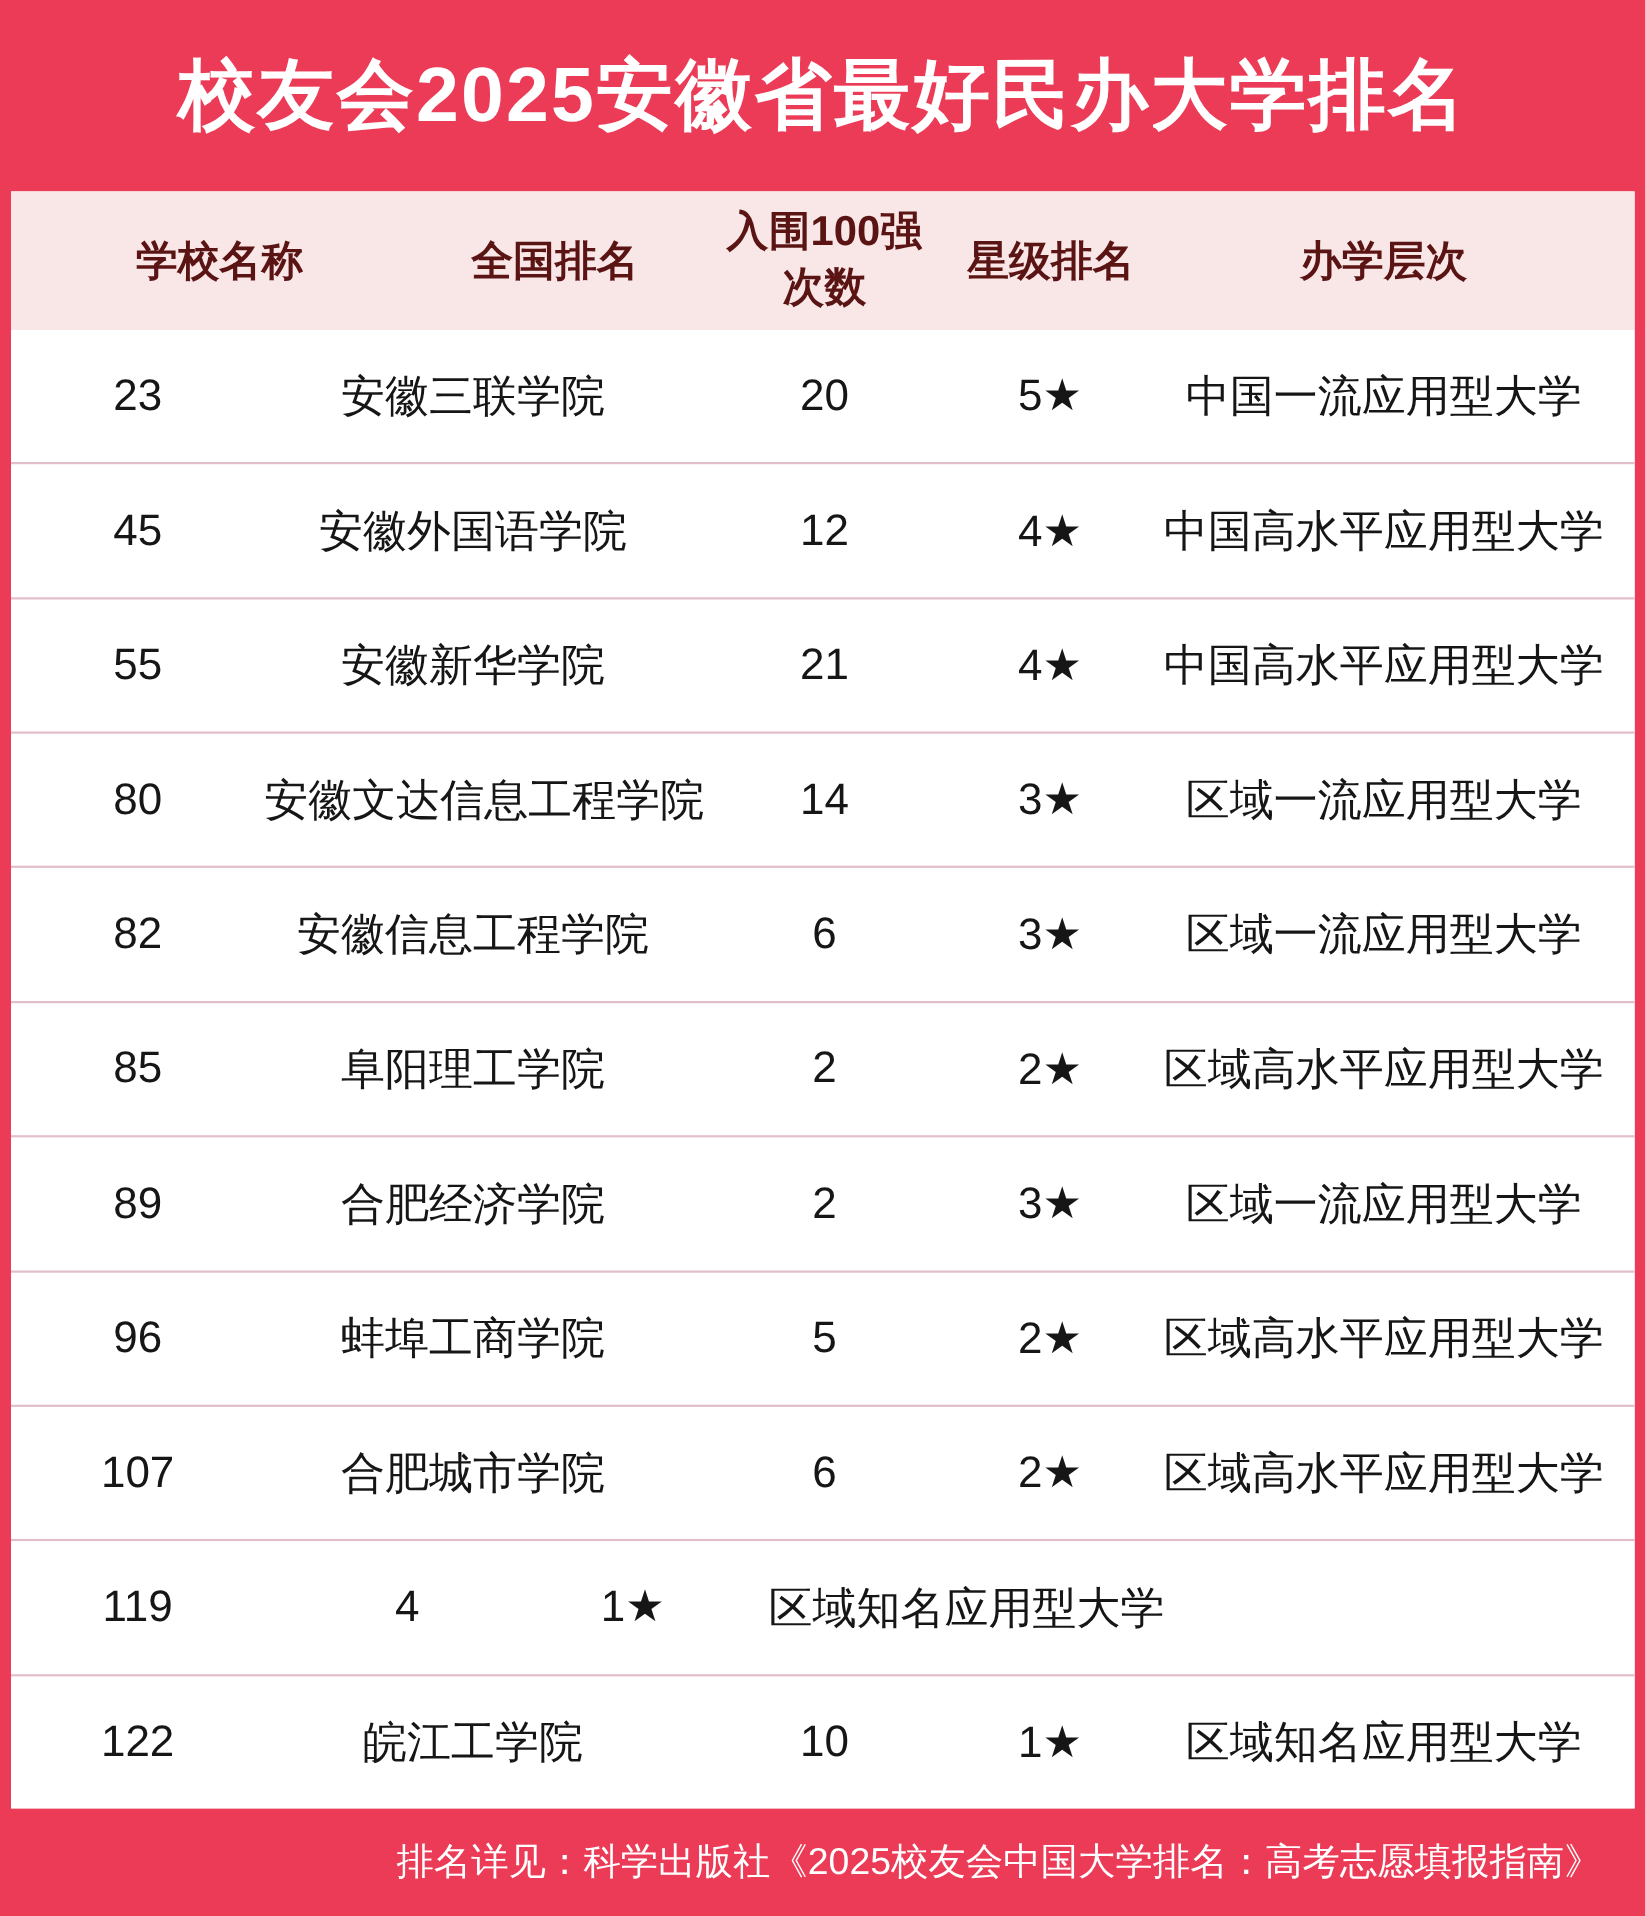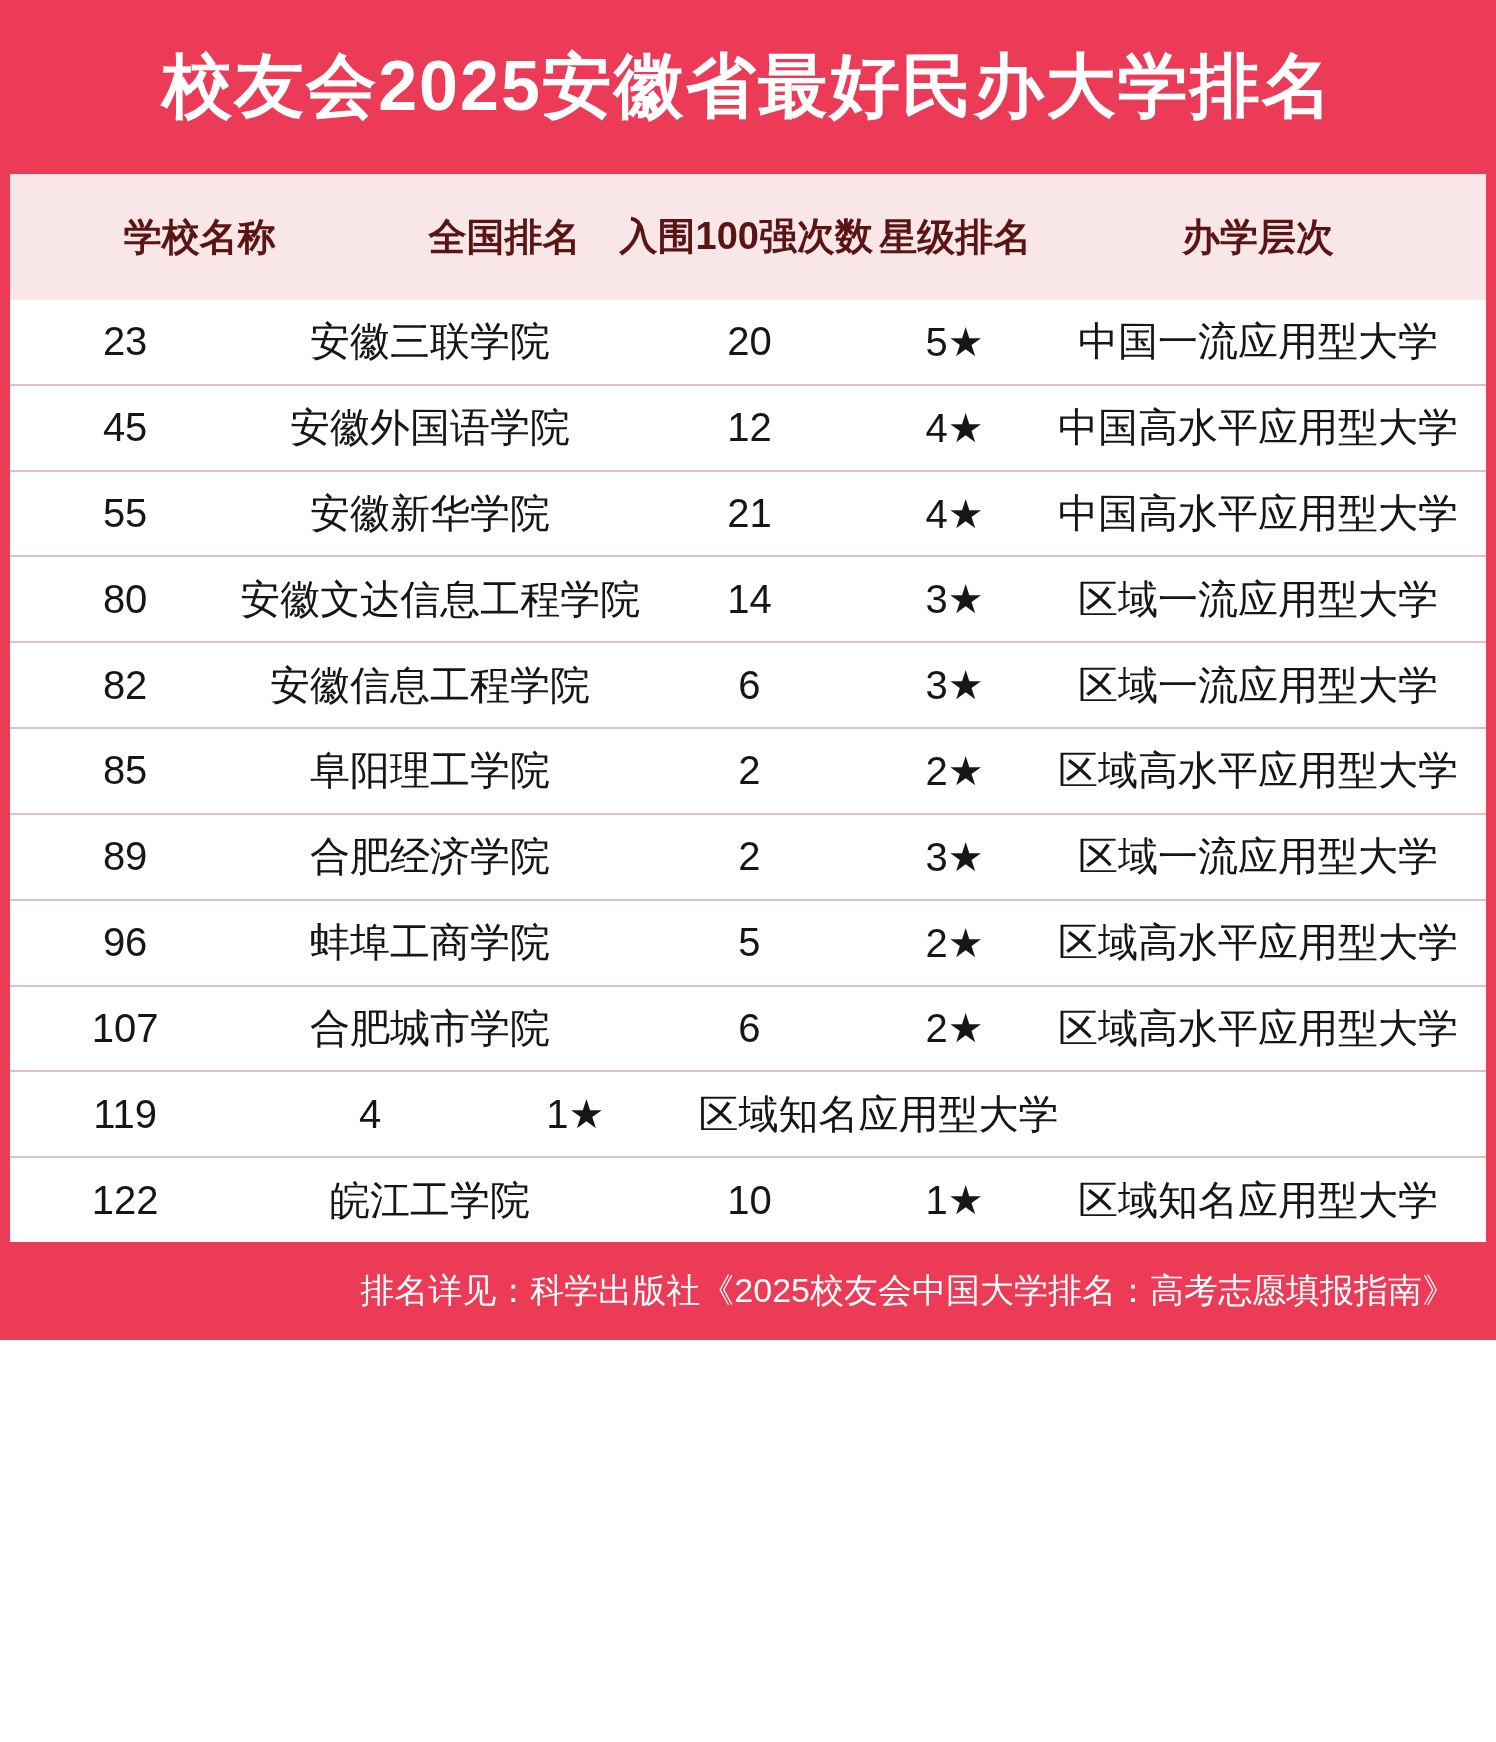--- a/index.html
+++ b/index.html
@@ -4,21 +4,21 @@
 <style>
   html, body {
     margin: 0;
     padding: 0;
     background: #ffffff;
     font-family: "Liberation Sans", "DejaVu Sans", sans-serif;
   }
   .frame {
     position: relative;
     width: 1496px;
-    height: 1340px;
+    height: 1742px;
     background: #EB3B56;
     display: flex;
     flex-direction: column;
     box-sizing: border-box;
     overflow: hidden;
   }
   
   .title-band {
     height: 174px;
     flex: 0 0 auto;
@@ -72,20 +72,21 @@
     box-sizing: border-box;
     white-space: nowrap;
   }
   .c1 { width: 15.6%; }
   .c2 { width: 25.7%; }
   .c3 { width: 17.6%; }
   .c4 { width: 10.2%; }
   .c5 { width: 30.9%; }
   .thead .c3 {
     display: flex;
+    flex-direction: column;
     line-height: 1.35;
   }
   
   .footer-band {
     flex: 0 0 98px;
     display: flex;
     align-items: center;
     justify-content: flex-end;
     padding-right: 40px;
     box-sizing: border-box;

